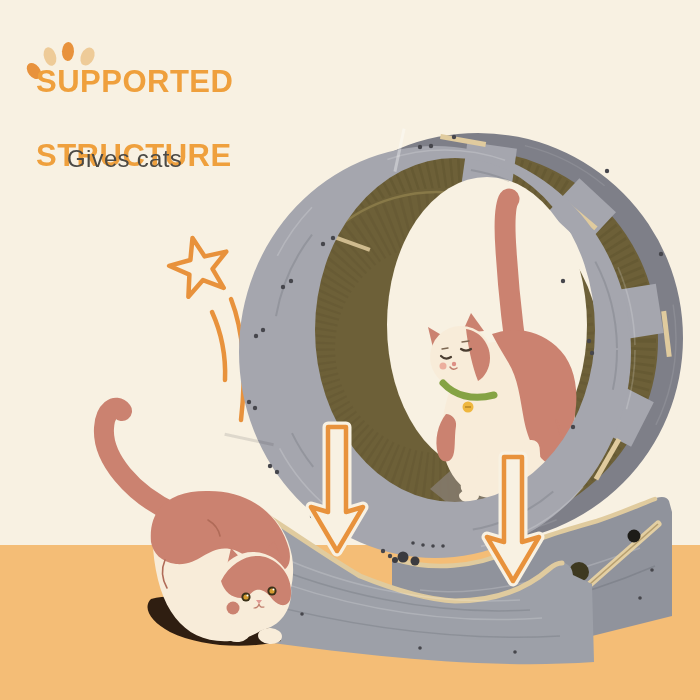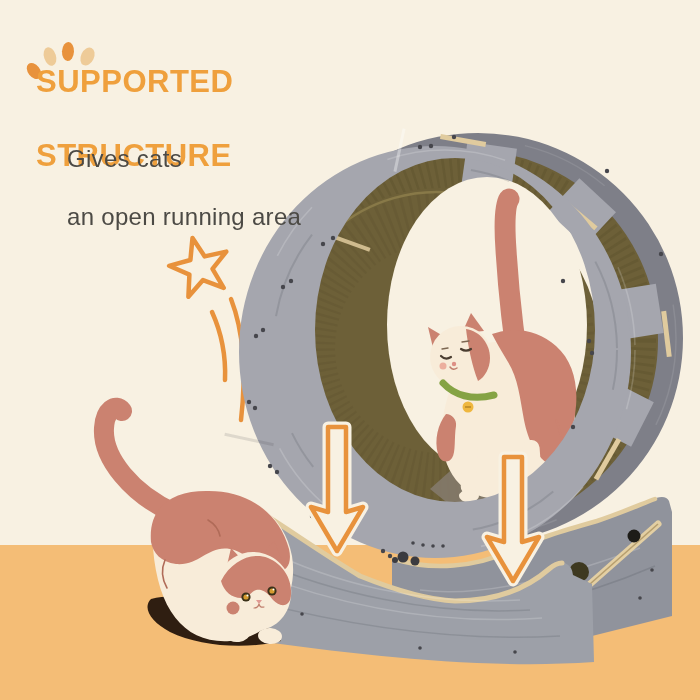--- a/index.html
+++ b/index.html
@@ -228,16 +228,16 @@
   <i class="b1"></i>
   <i class="b2"></i>
   <i class="b3"></i>
   <i class="b4"></i>
 </div>
 
 <div class="title"><span>SUPPORTED</span><br>
 <span>STRUCTURE</span></div>
 
 <div class="subtitle"><span>Gives cats</span><br>
-<span>an open running area</span></div>
-
-
 </div>
 
+
+</div>
+
 </body></html>

